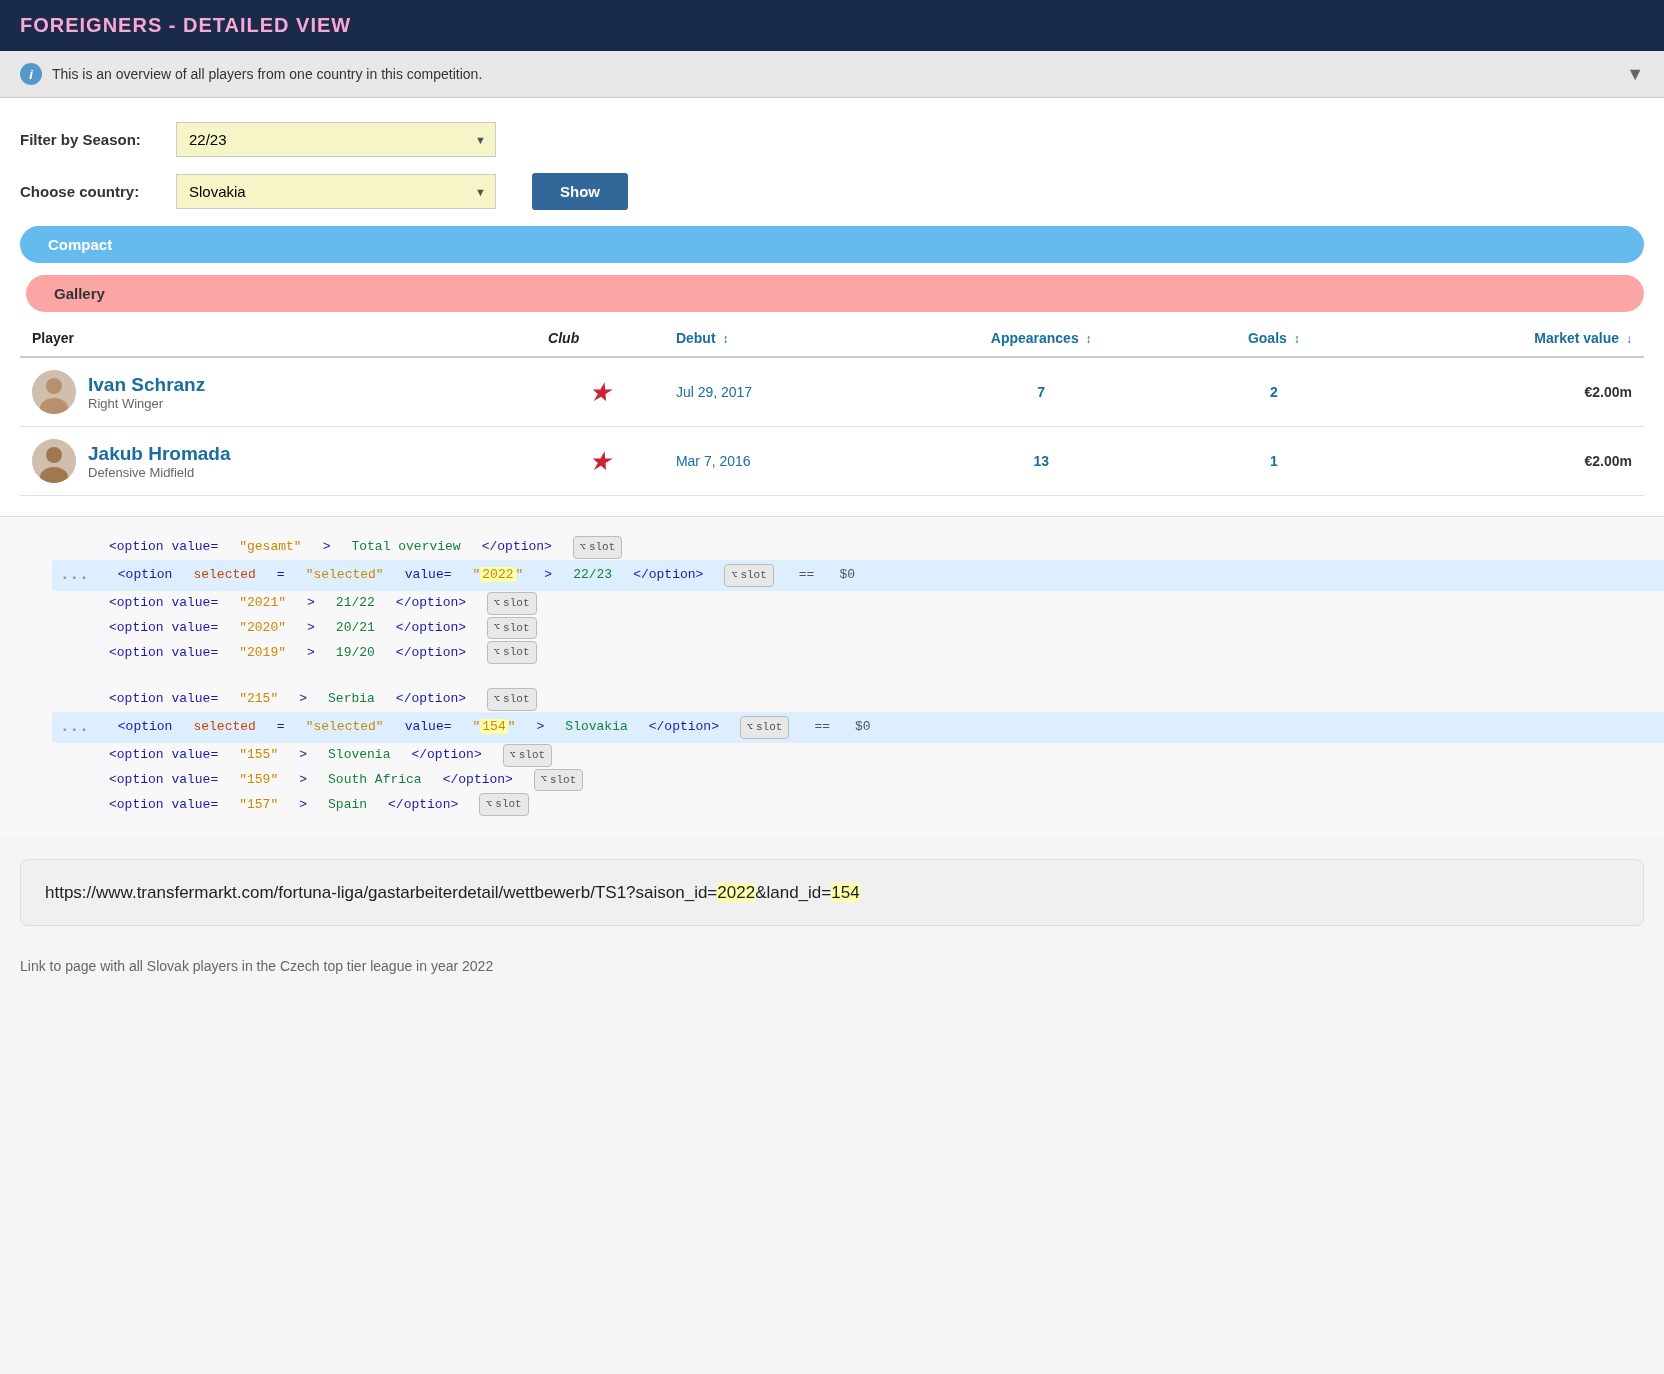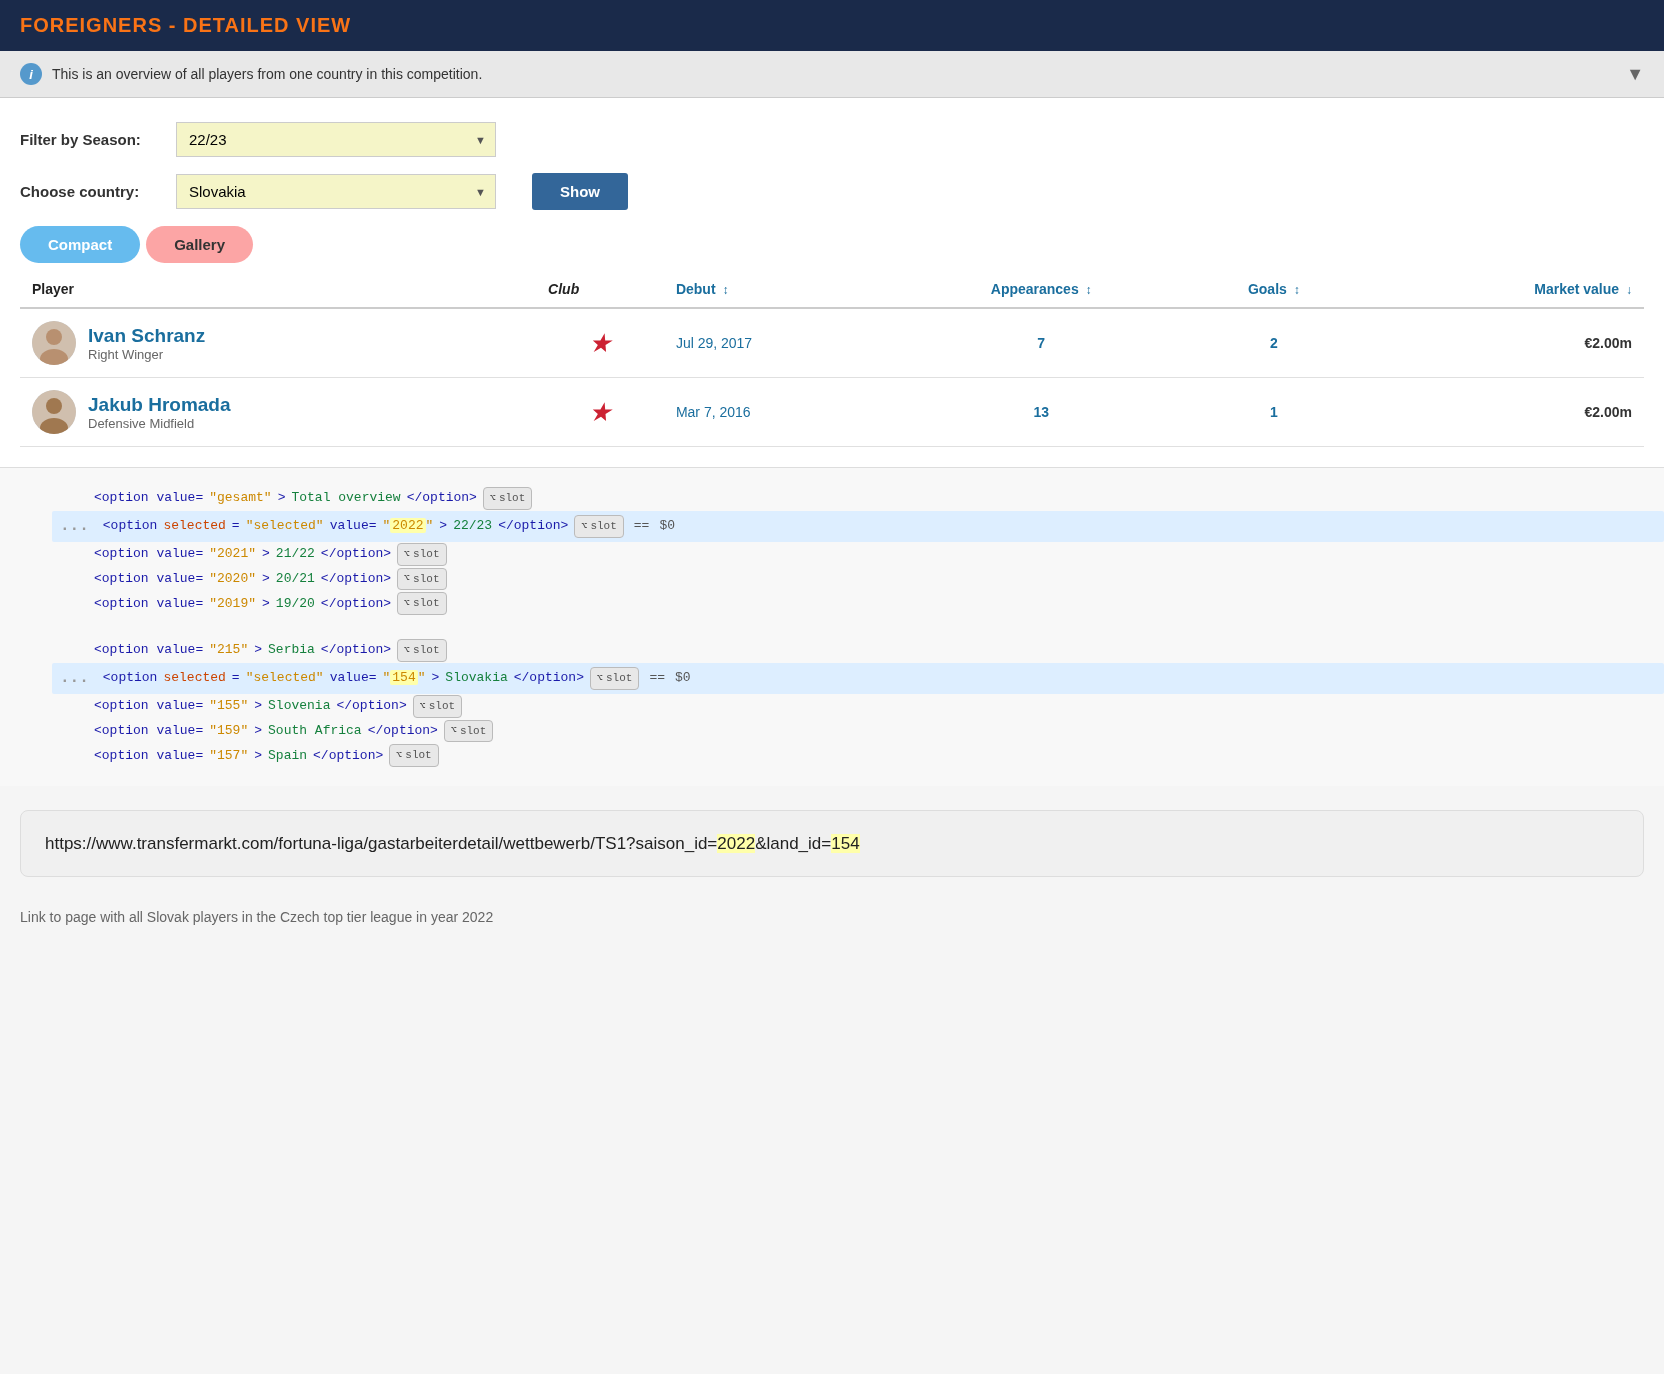--- a/index.html
+++ b/index.html
@@ -8,21 +8,21 @@
       background: #f5f5f5;
       width: 1664px;
       min-height: 1374px;
       font-size: 15px;
       color: #333;
     }
 
     
     .page-header {
       background: #1a2a4a;
-      color: #f97316;
+      color: #f9a8d4;
       padding: 14px 20px;
       font-size: 20px;
       font-weight: bold;
       letter-spacing: 1px;
     }
 
     
     .info-bar {
       background: #e8e8e8;
       padding: 12px 20px;
@@ -111,21 +111,22 @@
       cursor: pointer;
       border-radius: 3px;
       margin-left: 20px;
     }
 
     
     .tabs {
       display: flex;
       margin-top: 10px;
       margin-bottom: 0;
-      gap: 0;
+      gap: 12px;
+      flex-direction: column;
     }
     .tab {
       padding: 10px 28px;
       font-size: 15px;
       cursor: pointer;
       border-radius: 20px 20px 0 0;
       font-weight: bold;
     }
     .tab-active {
       background: #66bbee;
@@ -206,21 +207,21 @@
       background: #f8f8f8;
       border-top: 1px solid #ddd;
       padding: 18px 0 18px 60px;
       font-family: 'Courier New', monospace;
       font-size: 13px;
       line-height: 1.7;
     }
     .code-line {
       display: flex;
       align-items: center;
-      gap: 6px;
+      gap: 21px;
       padding: 1px 0;
     }
     .code-line.highlighted {
       background: #ddeeff;
       padding: 2px 8px;
       margin-left: -8px;
       border-radius: 2px;
     }
     .dots-prefix {
       color: #999;

